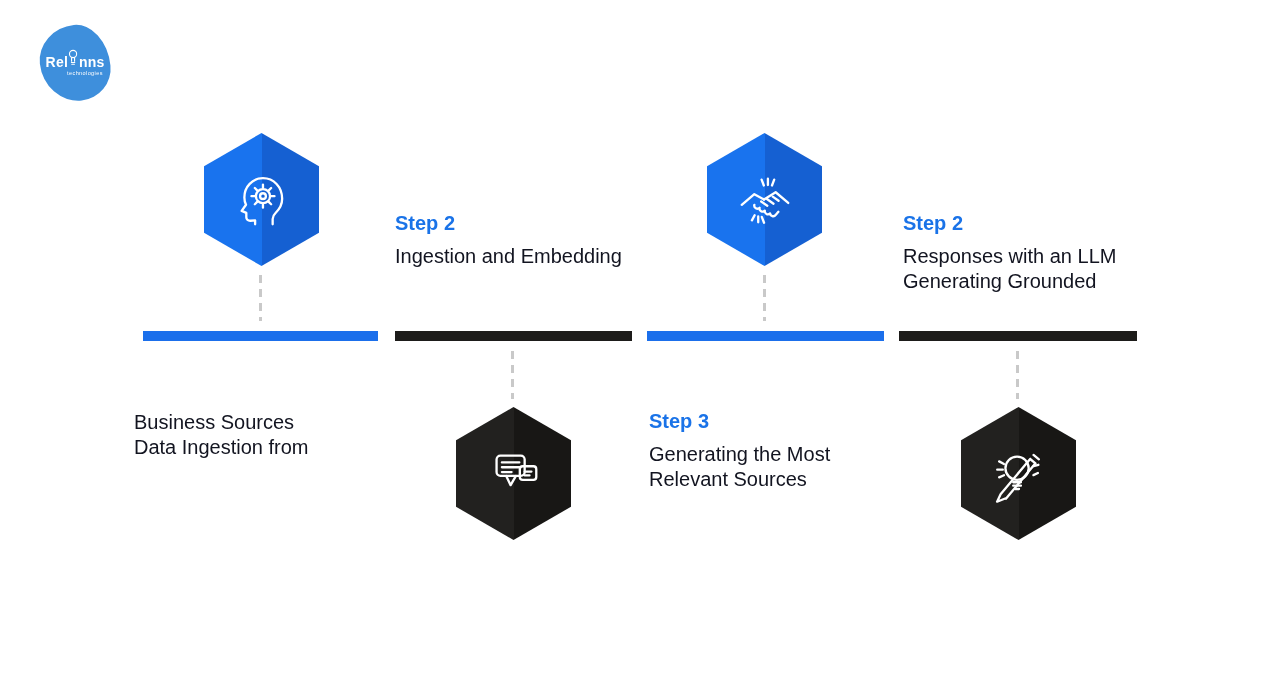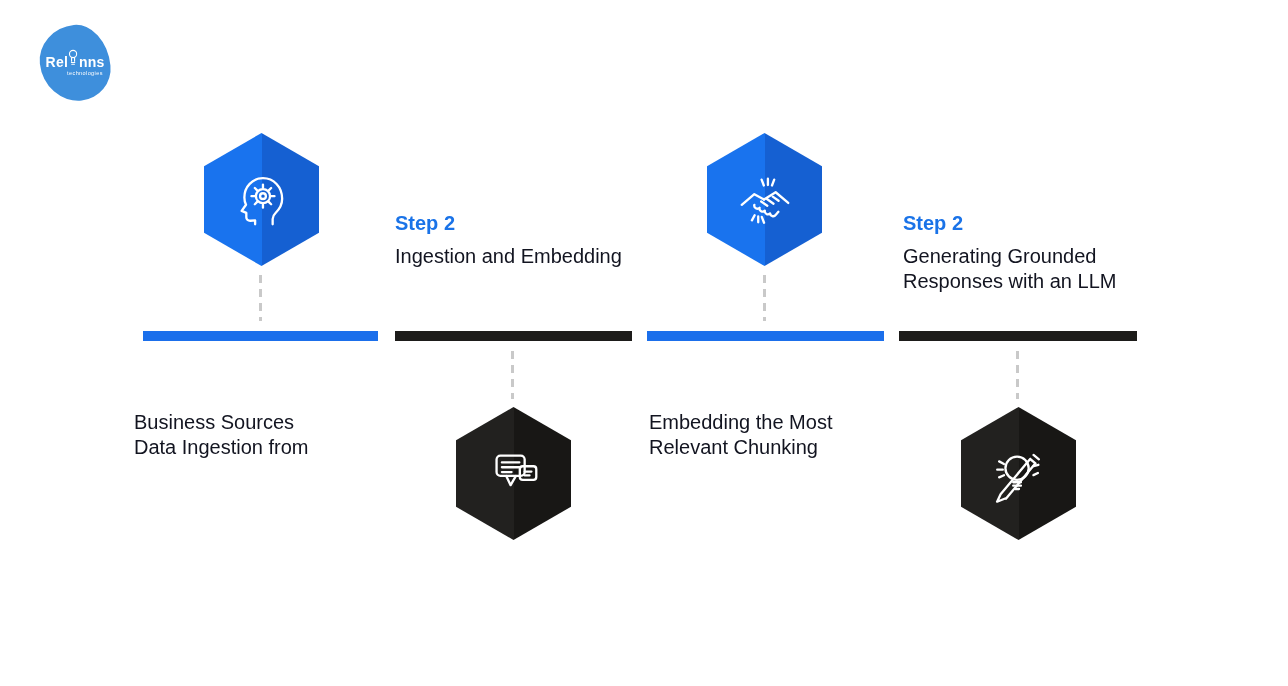--- a/index.html
+++ b/index.html
@@ -138,23 +138,24 @@
     <div class="step-title">Business Sources</div>
     <div class="step-title">Data Ingestion from</div>
   </div>
 
   <div class="step-text" id="text2">
     <div class="step-label">Step 2</div>
     <div class="step-title">Ingestion and Embedding</div>
   </div>
 
   <div class="step-text" id="text3">
-    <div class="step-title">Embedding the Most</div>
-    <div class="step-title">Relevant Chunking</div>
+    <div class="step-label">Step 3</div>
+    <div class="step-title">Generating the Most</div>
+    <div class="step-title">Relevant Sources</div>
   </div>
 
   <div class="step-text" id="text4">
     <div class="step-label">Step 2</div>
+    <div class="step-title">Responses with an LLM</div>
     <div class="step-title">Generating Grounded</div>
-    <div class="step-title">Responses with an LLM</div>
   </div>
 
 </div>
 
 </body></html>

